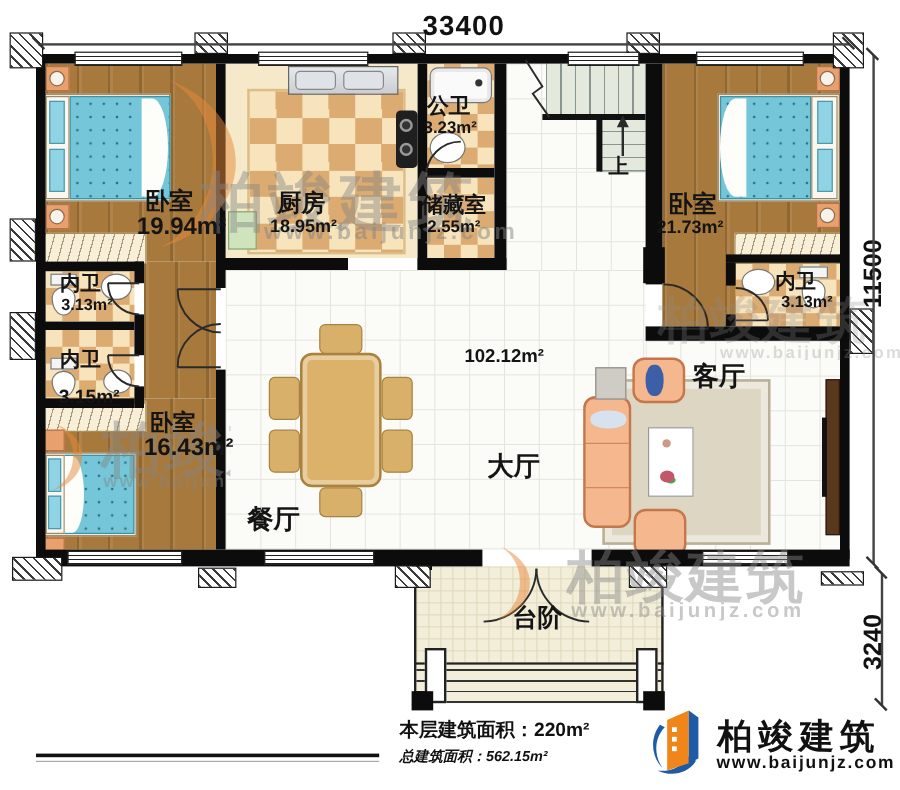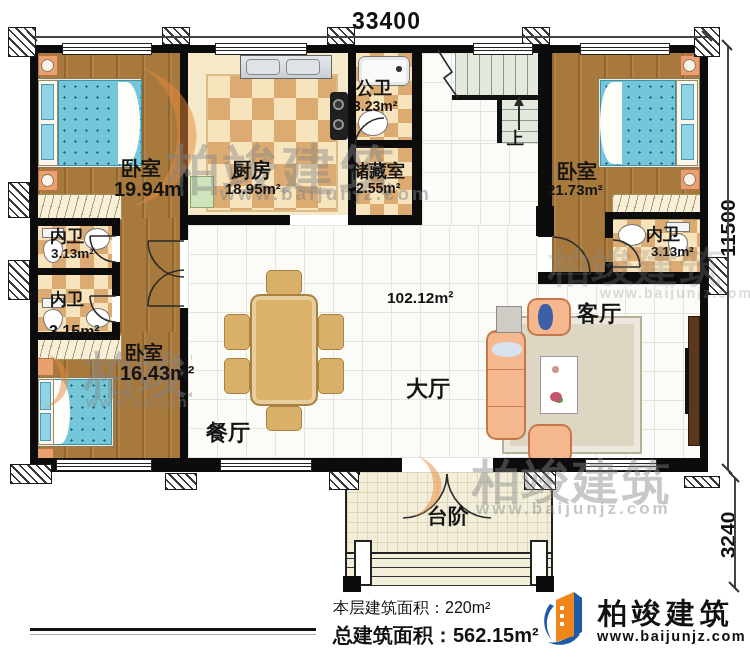--- a/index.html
+++ b/index.html
@@ -261,24 +261,24 @@
   <div class="tick" style="left:720px;top:468px;"></div>
 
   <div class="dim" style="left:697px;top:525px;width:60px;height:20px;text-align:center;font-size:21px;transform:rotate(-90deg);">3240</div>
   <div class="dimline" style="left:734px;top:478px;width:2px;height:110px;"></div>
   <div class="tick" style="left:727px;top:476px;"></div>
   <div class="tick" style="left:727px;top:586px;"></div>
 
   <div class="abs" style="left:30px;top:628px;width:286px;height:3px;background:#111;z-index:60;"></div>
   <div class="abs" style="left:30px;top:634px;width:286px;height:1px;background:#aaa;z-index:60;"></div>
 
-  <div class="abs" style="left:333px;top:598px;z-index:60;font-size:16px;font-weight:400;color:#111;white-space:nowrap;">
+  <div class="abs" style="left:333px;top:598px;z-index:60;font-size:16px;font-weight:700;color:#111;white-space:nowrap;">
     <span>本层建筑面积：</span><span>220m²</span>
   </div>
-  <div class="abs" style="left:333px;top:622px;z-index:60;font-size:20px;font-weight:600;color:#111;white-space:nowrap;">
+  <div class="abs" style="left:333px;top:622px;z-index:60;font-size:12px;font-weight:600;color:#111;white-space:nowrap;font-style:italic;">
     <span>总建筑面积：</span><span>562.15m²</span>
   </div>
 
   <svg class="overlay" style="left:540px;top:590px;z-index:60;" width="54" height="58" viewBox="0 0 54 58">
     <path d="M10,14 C2,24 2,40 12,50 C4,38 6,24 14,16 Z" fill="#1d5ba6"></path>
     <path d="M8,52 C20,58 34,54 40,44 L34,40 C30,48 18,54 8,52 Z" fill="#1d5ba6"></path>
     <polygon points="16,10 34,2 34,46 16,52" fill="#f08519"></polygon>
     <polygon points="34,2 42,8 42,42 34,46" fill="#1d5ba6"></polygon>
     <rect x="20" y="16" width="4" height="4" fill="#fff"></rect>
     <rect x="20" y="24" width="4" height="4" fill="#fff"></rect>

